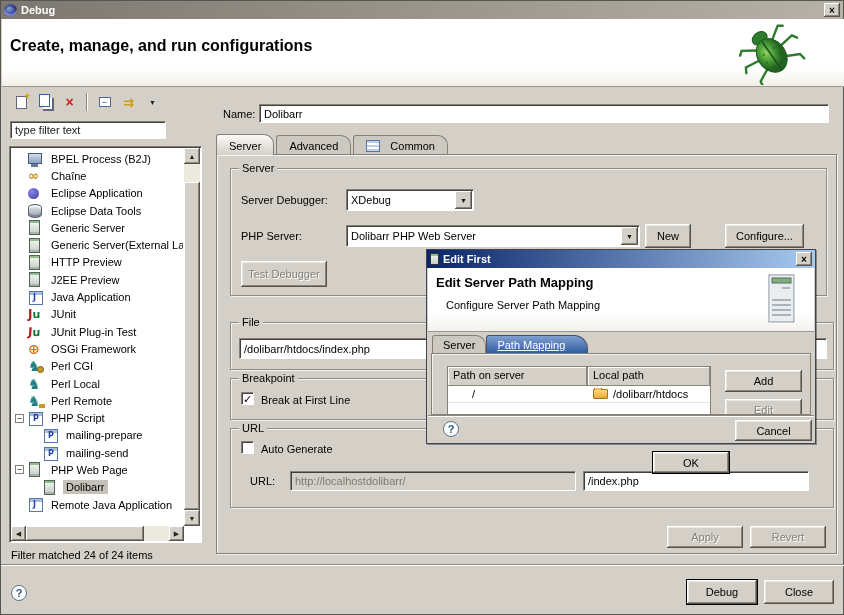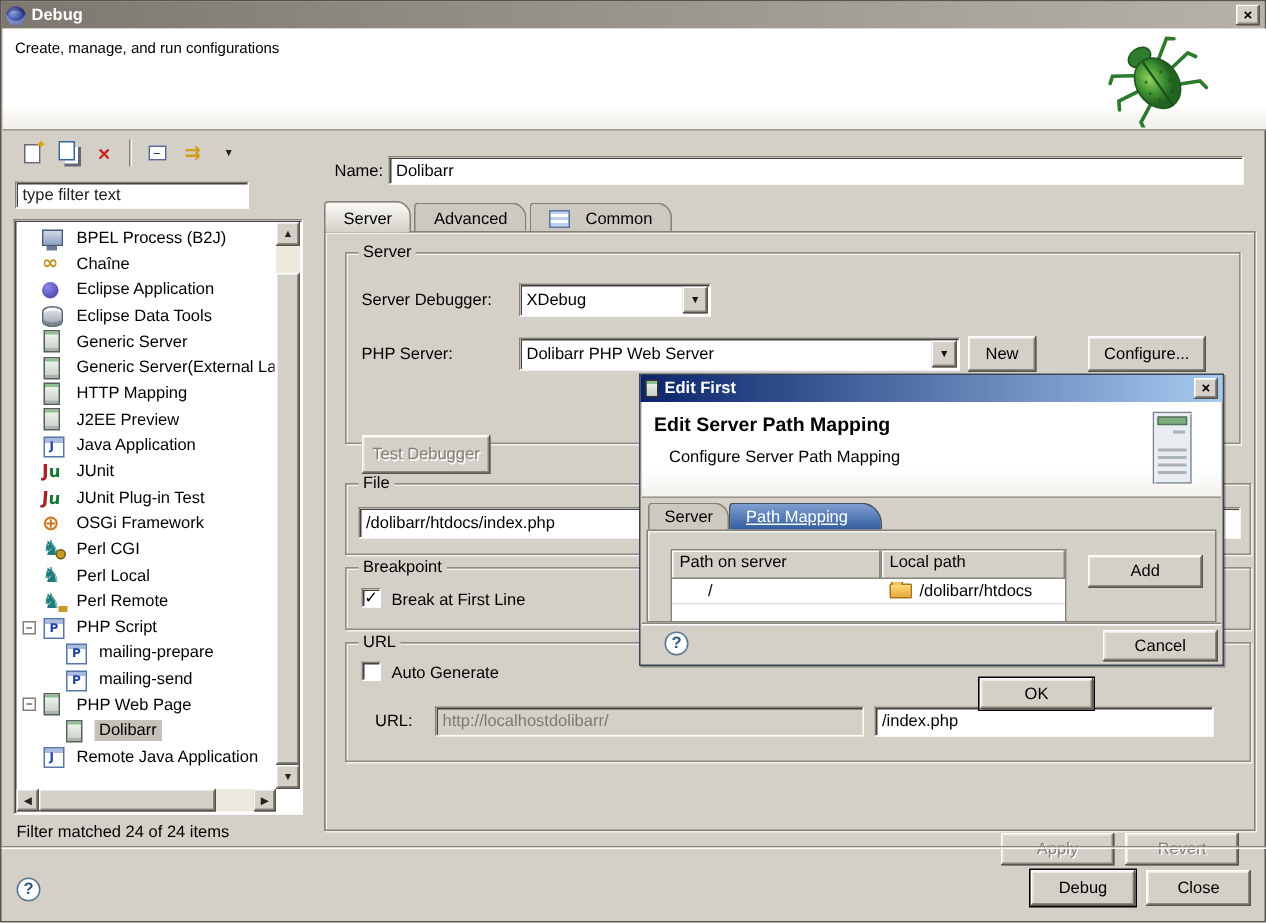--- a/index.html
+++ b/index.html
@@ -3,39 +3,39 @@
 <meta charset="utf-8">
 <style>
   * { margin:0; padding:0; box-sizing:border-box; }
   html,body { width:844px; height:615px; }
   body { font-family:"Liberation Sans","DejaVu Sans",sans-serif; font-size:11px; color:#000; background:#d4d0c8; overflow:hidden; }
 
   .window { position:relative; width:844px; height:615px; background:#d4d0c8; border:1px solid #585450; outline:none; }
   .btn { position:absolute; display:flex; align-items:center; justify-content:center; background:#d4d0c8; font-size:11px; cursor:default;
          box-shadow: inset -1px -1px 0 #58544c, inset 1px 1px 0 #fff, inset -2px -2px 0 #8a867e, inset 2px 2px 0 #ece9e2; }
   .btn.default { box-shadow: 0 0 0 1px #000, inset -1px -1px 0 #58544c, inset 1px 1px 0 #fff, inset -2px -2px 0 #8a867e, inset 2px 2px 0 #ece9e2; }
-  .btn.disabled { color:#84807a; text-shadow:1px 1px 0 #fff;margin-top:29px; }
+  .btn.disabled { color:#84807a; text-shadow:1px 1px 0 #fff; }
   input.field { position:absolute; background:#fff; border:1px solid; border-color:#84807a #fff #fff #84807a; box-shadow: inset 1px 1px 0 #43403a; font:11px "Liberation Sans",sans-serif; padding:1px 4px; outline:none; }
   input.field:disabled { background:#d4d0c8; color:#7d7a72; }
   .group { position:absolute; border:1px solid #908c84; box-shadow: 1px 1px 0 #f4f2ee, inset 1px 1px 0 #f4f2ee; }
   .group > .gtitle { position:absolute; top:-7px; left:8px; background:#d4d0c8; padding:0 3px; font-size:11px; }
   .label { position:absolute; font-size:11px; white-space:nowrap; }
 
   
   .titlebar { position:absolute; left:0; top:0; right:0; height:18px; display:flex; align-items:center; padding:0 3px;
               background:linear-gradient(90deg,#7c786f,#b6b2a8); }
   .titlebar .t-text { color:#fff; font-weight:bold; font-size:11px; margin-left:4px; flex:1; }
   .t-close { width:16px; height:14px; display:flex; align-items:center; justify-content:center; font-weight:bold; font-size:10px; color:#000;
              background:#d4d0c8; box-shadow: inset -1px -1px 0 #58544c, inset 1px 1px 0 #fff, inset -2px -2px 0 #8a867e; }
   .eclipse-logo { width:13px; height:13px; border-radius:50%; background:radial-gradient(circle at 35% 30%, #8fa5e0 0%, #36459e 55%, #1a2260 100%);
                   box-shadow: inset 0 -3px 0 rgba(255,255,255,.35), inset 0 3px 0 rgba(0,0,30,.3); }
 
   
   .banner { position:absolute; left:1px; top:18px; width:842px; height:68px; background:linear-gradient(180deg,#ffffff 75%,#f1efe9 100%); border-bottom:1px solid #9a968e; }
-  .banner h1 { position:absolute; left:8px; top:8px; font-size:10px; font-weight:normal; color:#000; }
+  .banner h1 { position:absolute; left:8px; top:18px; font-size:16px; font-weight:bold; color:#000; }
   .bug { position:absolute; right:38px; top:2px; }
 
   
   .left-panel { position:absolute; left:8px; top:88px; width:199px; height:474px; }
   .lp-toolbar { position:absolute; left:0; top:0; height:26px; display:flex; align-items:center; gap:3px; padding-left:2px; }
   .tbi { width:21px; height:20px; display:flex; align-items:center; justify-content:center; position:relative; }
   .tb-sep { width:2px; height:18px; border-left:1px solid #8a867e; border-right:1px solid #fff; margin:0 3px; }
   .page { width:11px; height:13px; background:#fff; border:1px solid #667; position:relative; }
   .pg-new::after { content:"✦"; position:absolute; top:-6px; right:-5px; color:#e0a400; font-size:9px; }
   .pg-copy { box-shadow:3px 3px 0 -1px #fff, 4px 4px 0 0 #667; margin:-3px 0 0 -3px; border-color:#369; }
@@ -213,21 +213,21 @@
             <span class="lbl">Generic Server</span>
           </div>
           <div class="tree-row">
             <span class="sp1"></span>
             <span class="ic" data-icon="server-icon"></span>
             <span class="lbl">Generic Server(External La</span>
           </div>
           <div class="tree-row">
             <span class="sp1"></span>
             <span class="ic" data-icon="server-icon"></span>
-            <span class="lbl">HTTP Mapping</span>
+            <span class="lbl">HTTP Preview</span>
           </div>
           <div class="tree-row">
             <span class="sp1"></span>
             <span class="ic" data-icon="server-icon"></span>
             <span class="lbl">J2EE Preview</span>
           </div>
           <div class="tree-row">
             <span class="sp1"></span>
             <span class="ic" data-icon="java-application-icon"></span>
             <span class="lbl">Java Application</span>

